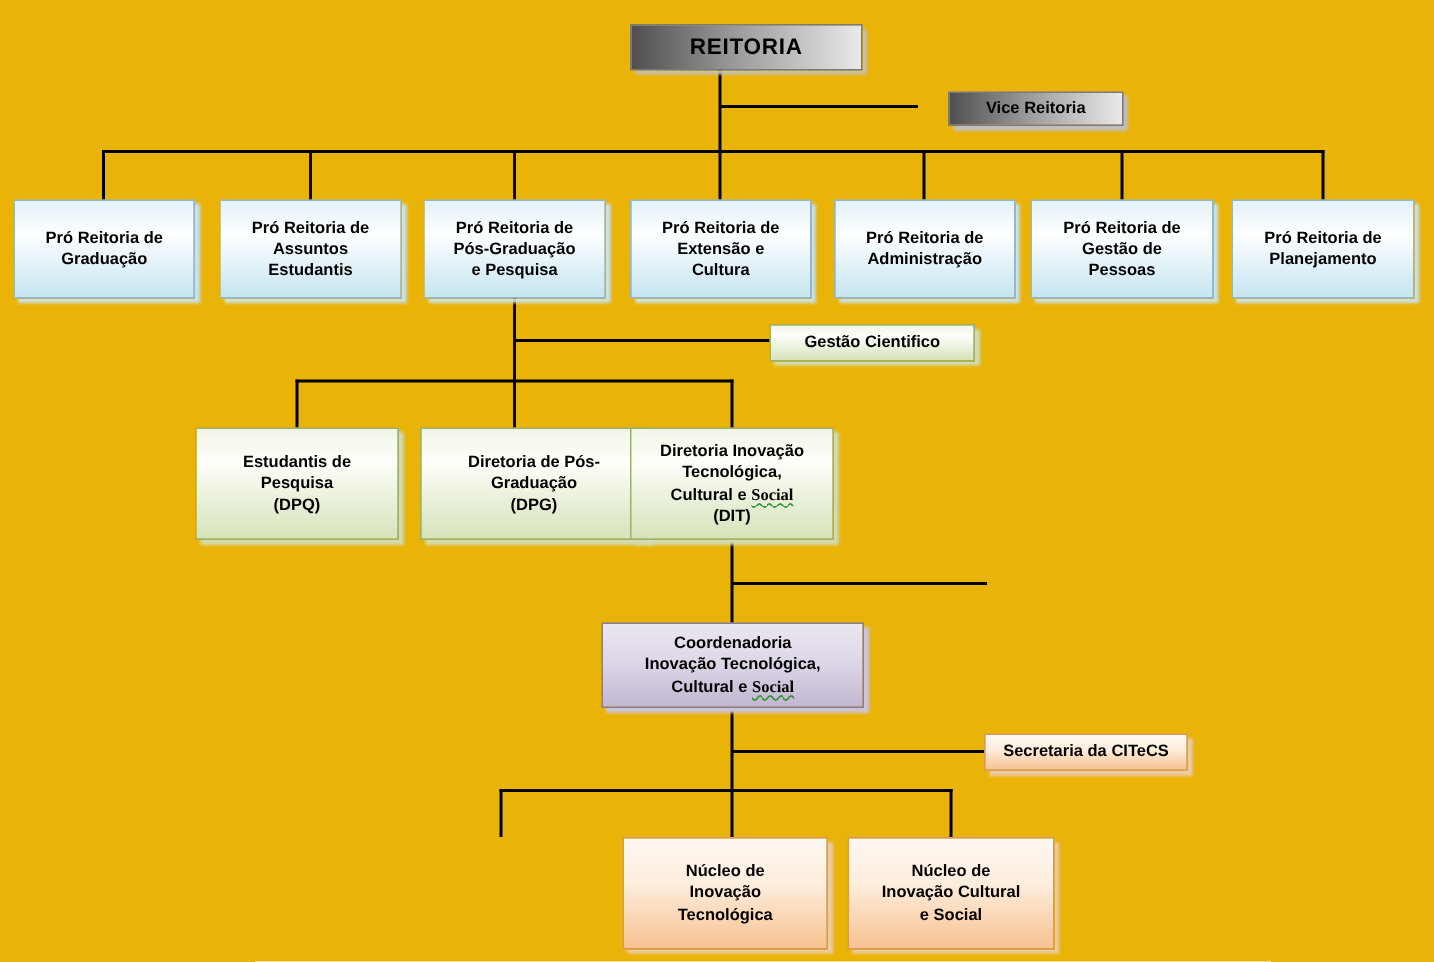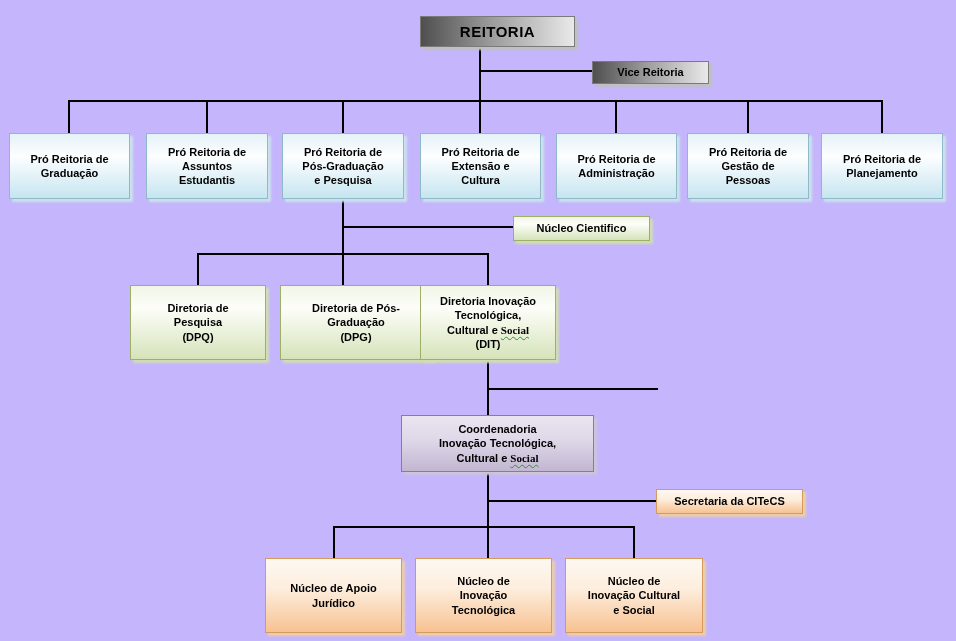--- a/index.html
+++ b/index.html
@@ -1,17 +1,17 @@
 <!DOCTYPE html>
 <html><head>
 <meta charset="utf-8">
 <style>
   html,body { margin:0; padding:0; background:#ffffff; }
   .canvas {
-    position:relative; width:956px; height:641px; background:#c4b5fd;
+    position:relative; width:956px; height:641px; background:#eab308;
     font-family:"Liberation Sans", sans-serif; overflow:hidden;
   }
   .node {
     position:absolute; box-sizing:border-box;
     display:flex; align-items:center; justify-content:center;
     font-weight:bold; font-size:11px; line-height:1.3; color:#000;
     text-align:center;
   }
   .lbl { white-space:pre-line; text-align:center; }
   .line { position:absolute; background:#000; }
@@ -68,21 +68,21 @@
   <div class="line" style="left:488px;top:388px;width:170px;height:2px;"></div>
   <div class="line" style="left:487px;top:472px;width:2px;height:86px;"></div>
   <div class="line" style="left:488px;top:500px;width:168px;height:2px;"></div>
   <div class="line" style="left:333px;top:526px;width:302px;height:2px;"></div>
   <div class="line" style="left:333px;top:526px;width:2px;height:32px;"></div>
   <div class="line" style="left:633px;top:526px;width:2px;height:32px;"></div>
 
   <div class="node gray title" style="left:420px;top:16px;width:155px;height:31px;">
     <div class="lbl">REITORIA</div>
   </div>
-  <div class="node gray" style="left:592px;top:61px;width:117px;height:23px;">
+  <div class="node gray" style="left:632px;top:61px;width:117px;height:23px;">
     <div class="lbl">Vice Reitoria</div>
   </div>
 
   <div class="node blue" style="left:9px;top:133px;width:121px;height:66px;">
     <div class="lbl">Pró Reitoria de
 Graduação</div>
   </div>
   <div class="node blue" style="left:146px;top:133px;width:122px;height:66px;">
     <div class="lbl">Pró Reitoria de
 Assuntos
@@ -106,55 +106,51 @@
     <div class="lbl">Pró Reitoria de
 Gestão de
 Pessoas</div>
   </div>
   <div class="node blue" style="left:821px;top:133px;width:122px;height:66px;">
     <div class="lbl">Pró Reitoria de
 Planejamento</div>
   </div>
 
   <div class="node green" style="left:513px;top:216px;width:137px;height:25px;">
-    <div class="lbl">Núcleo Cientifico</div>
+    <div class="lbl">Gestão Cientifico</div>
   </div>
 
   <div class="node green" style="left:130px;top:285px;width:136px;height:75px;">
-    <div class="lbl">Diretoria de
+    <div class="lbl">Estudantis de
 Pesquisa
 (DPQ)</div>
   </div>
   <div class="node green" style="left:280px;top:285px;width:152px;height:75px;">
     <div class="lbl">Diretoria de Pós-
 Graduação
 (DPG)</div>
   </div>
   <div class="node green" style="left:420px;top:285px;width:136px;height:75px;">
     <div class="lbl"><span>Diretoria Inovação
 Tecnológica,
 Cultural e </span><span class="squiggle">Social</span><span>
 (DIT)</span></div>
   </div>
 
 
-  <div class="node purple" style="left:401px;top:415px;width:193px;height:57px;">
+  <div class="node purple" style="left:401px;top:415px;width:175px;height:57px;">
     <div class="lbl"><span>Coordenadoria
 Inovação Tecnológica,
 Cultural e </span><span class="squiggle">Social</span></div>
   </div>
 
-  <div class="node orange" style="left:656px;top:489px;width:147px;height:25px;">
+  <div class="node orange" style="left:656px;top:489px;width:136px;height:25px;">
     <div class="lbl">Secretaria da CITeCS</div>
   </div>
 
-  <div class="node orange" style="left:265px;top:558px;width:137px;height:75px;">
-    <div class="lbl">Núcleo de Apoio
-Jurídico</div>
-  </div>
   <div class="node orange" style="left:415px;top:558px;width:137px;height:75px;">
     <div class="lbl">Núcleo de
 Inovação
 Tecnológica</div>
   </div>
   <div class="node orange" style="left:565px;top:558px;width:138px;height:75px;">
     <div class="lbl">Núcleo de
 Inovação Cultural
 e Social</div>
   </div>

